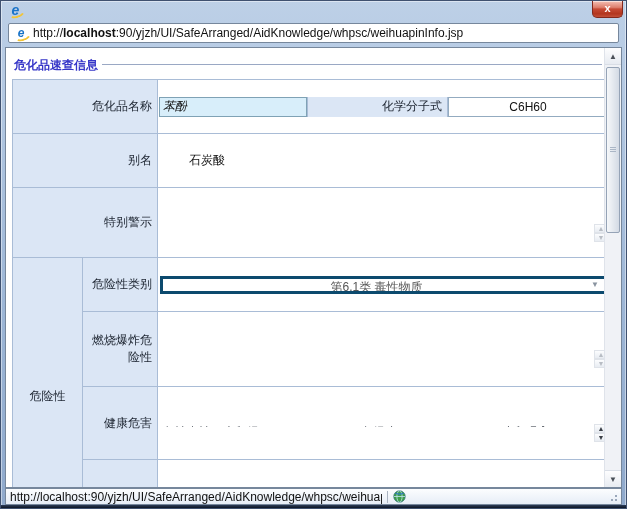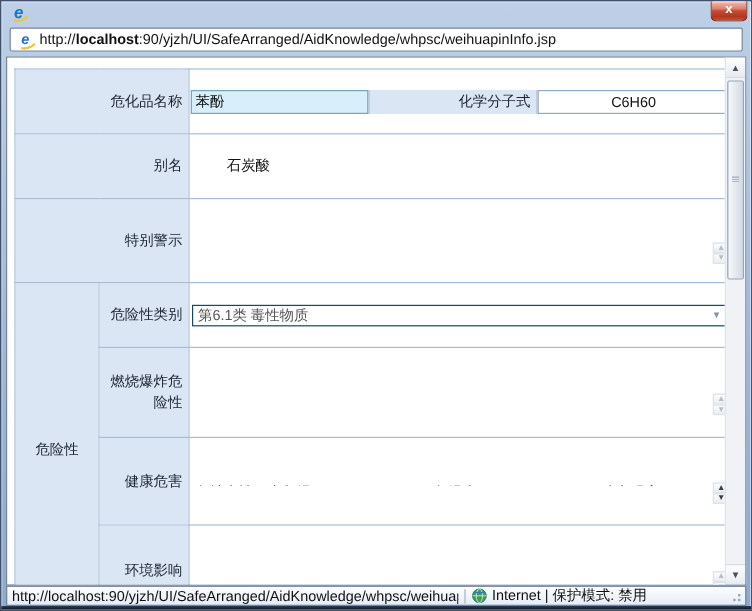--- a/index.html
+++ b/index.html
@@ -78,27 +78,27 @@
   .mini-lbl{
     flex:1; align-self:stretch; background:#dbe6f5;
     border-left:1px solid #a9bcd6; border-right:1px solid #a9bcd6;
     display:flex; align-items:center; justify-content:flex-end;
     padding:0 5px; font-size:12px;
   }
   input.fld{
     font-family:"Liberation Sans","DejaVu Sans",sans-serif; font-size:12px; color:#111;
     border:1px solid #93abc0; background:#fff; height:20px; padding:0 3px; outline:none;
   }
-  input.fld.hl{ background:#d8eefa; border-color:#7fa2b5; }
+  input.fld.hl{ background:#d8eefa; border-color:#7fa2b5;font-style:italic; }
   input.fld.wide{ width:100%; height:17px; border:1px solid #c3d1e0; border-width:0 0 0 0;margin-left:28px; }
 
   .select{
-    position:relative; margin:2px 2px; height:18px; border:1px solid #0c4a6e;
+    position:relative; margin:2px 2px; height:18px; border:3px solid #0c4a6e;
     background:#fff; color:#555; font-size:12px; line-height:16px; padding:0 18px 0 4px;
-    white-space:nowrap; overflow:hidden; cursor:default;
+    white-space:nowrap; overflow:hidden; cursor:default;text-align:center;
   }
   .select .drop{
     position:absolute; right:2px; top:0; bottom:0; width:14px;
     display:flex; align-items:center; justify-content:center;
     color:#8a94a0; font-size:8px;
   }
 
   .ta{ position:relative; height:100%; background:#fff; }
   .ta-text{
     position:absolute; left:0; top:0; right:17px; bottom:0;
@@ -178,20 +178,24 @@
   <div class="addressbar">
     <div class="address-field">
       <span class="ie-icon" style="width:14px;height:14px;font-size:12px;line-height:14px;">e</span>
       <span><span>http://</span><span class="url-host">localhost</span><span>:90/yjzh/UI/SafeArranged/AidKnowledge/whpsc/weihuapinInfo.jsp</span></span>
     </div>
   </div>
 
   <div class="client">
     <div class="content">
 
+      <div class="section-header">
+        <span class="hd-text">危化品速查信息</span>
+        <span class="hd-line"></span>
+      </div>
 
       <table class="form">
         <colgroup>
             <col style="width:70px">
             <col style="width:75px">
             <col style="width:452px">
           </colgroup>
 
         <tbody>
             <tr style="height:27px">
@@ -308,19 +312,18 @@
   <div class="statusbar">
     <span class="sb-url">http://localhost:90/yjzh/UI/SafeArranged/AidKnowledge/whpsc/weihuapinInfo.jsp</span>
     <span class="sep"></span>
     <span class="zone">
       <svg width="13" height="13" viewBox="0 0 16 16">
         <circle cx="8" cy="8" r="7" fill="#3f9e49" stroke="#2a6f70" stroke-width="1"></circle>
         <ellipse cx="8" cy="8" rx="3.2" ry="7" fill="none" stroke="#bfe3ef" stroke-width="1"></ellipse>
         <line x1="1" y1="8" x2="15" y2="8" stroke="#bfe3ef" stroke-width="1"></line>
         <path d="M3 4 q5 2 10 0" fill="none" stroke="#2f7bbf" stroke-width="1.4"></path>
       </svg>
-      <span>Internet | 保护模式: 禁用</span>
     </span>
     <span class="resize-grip"></span>
   </div>
 
   <div class="window-bottom"></div>
 </div>
 
 </body></html>

